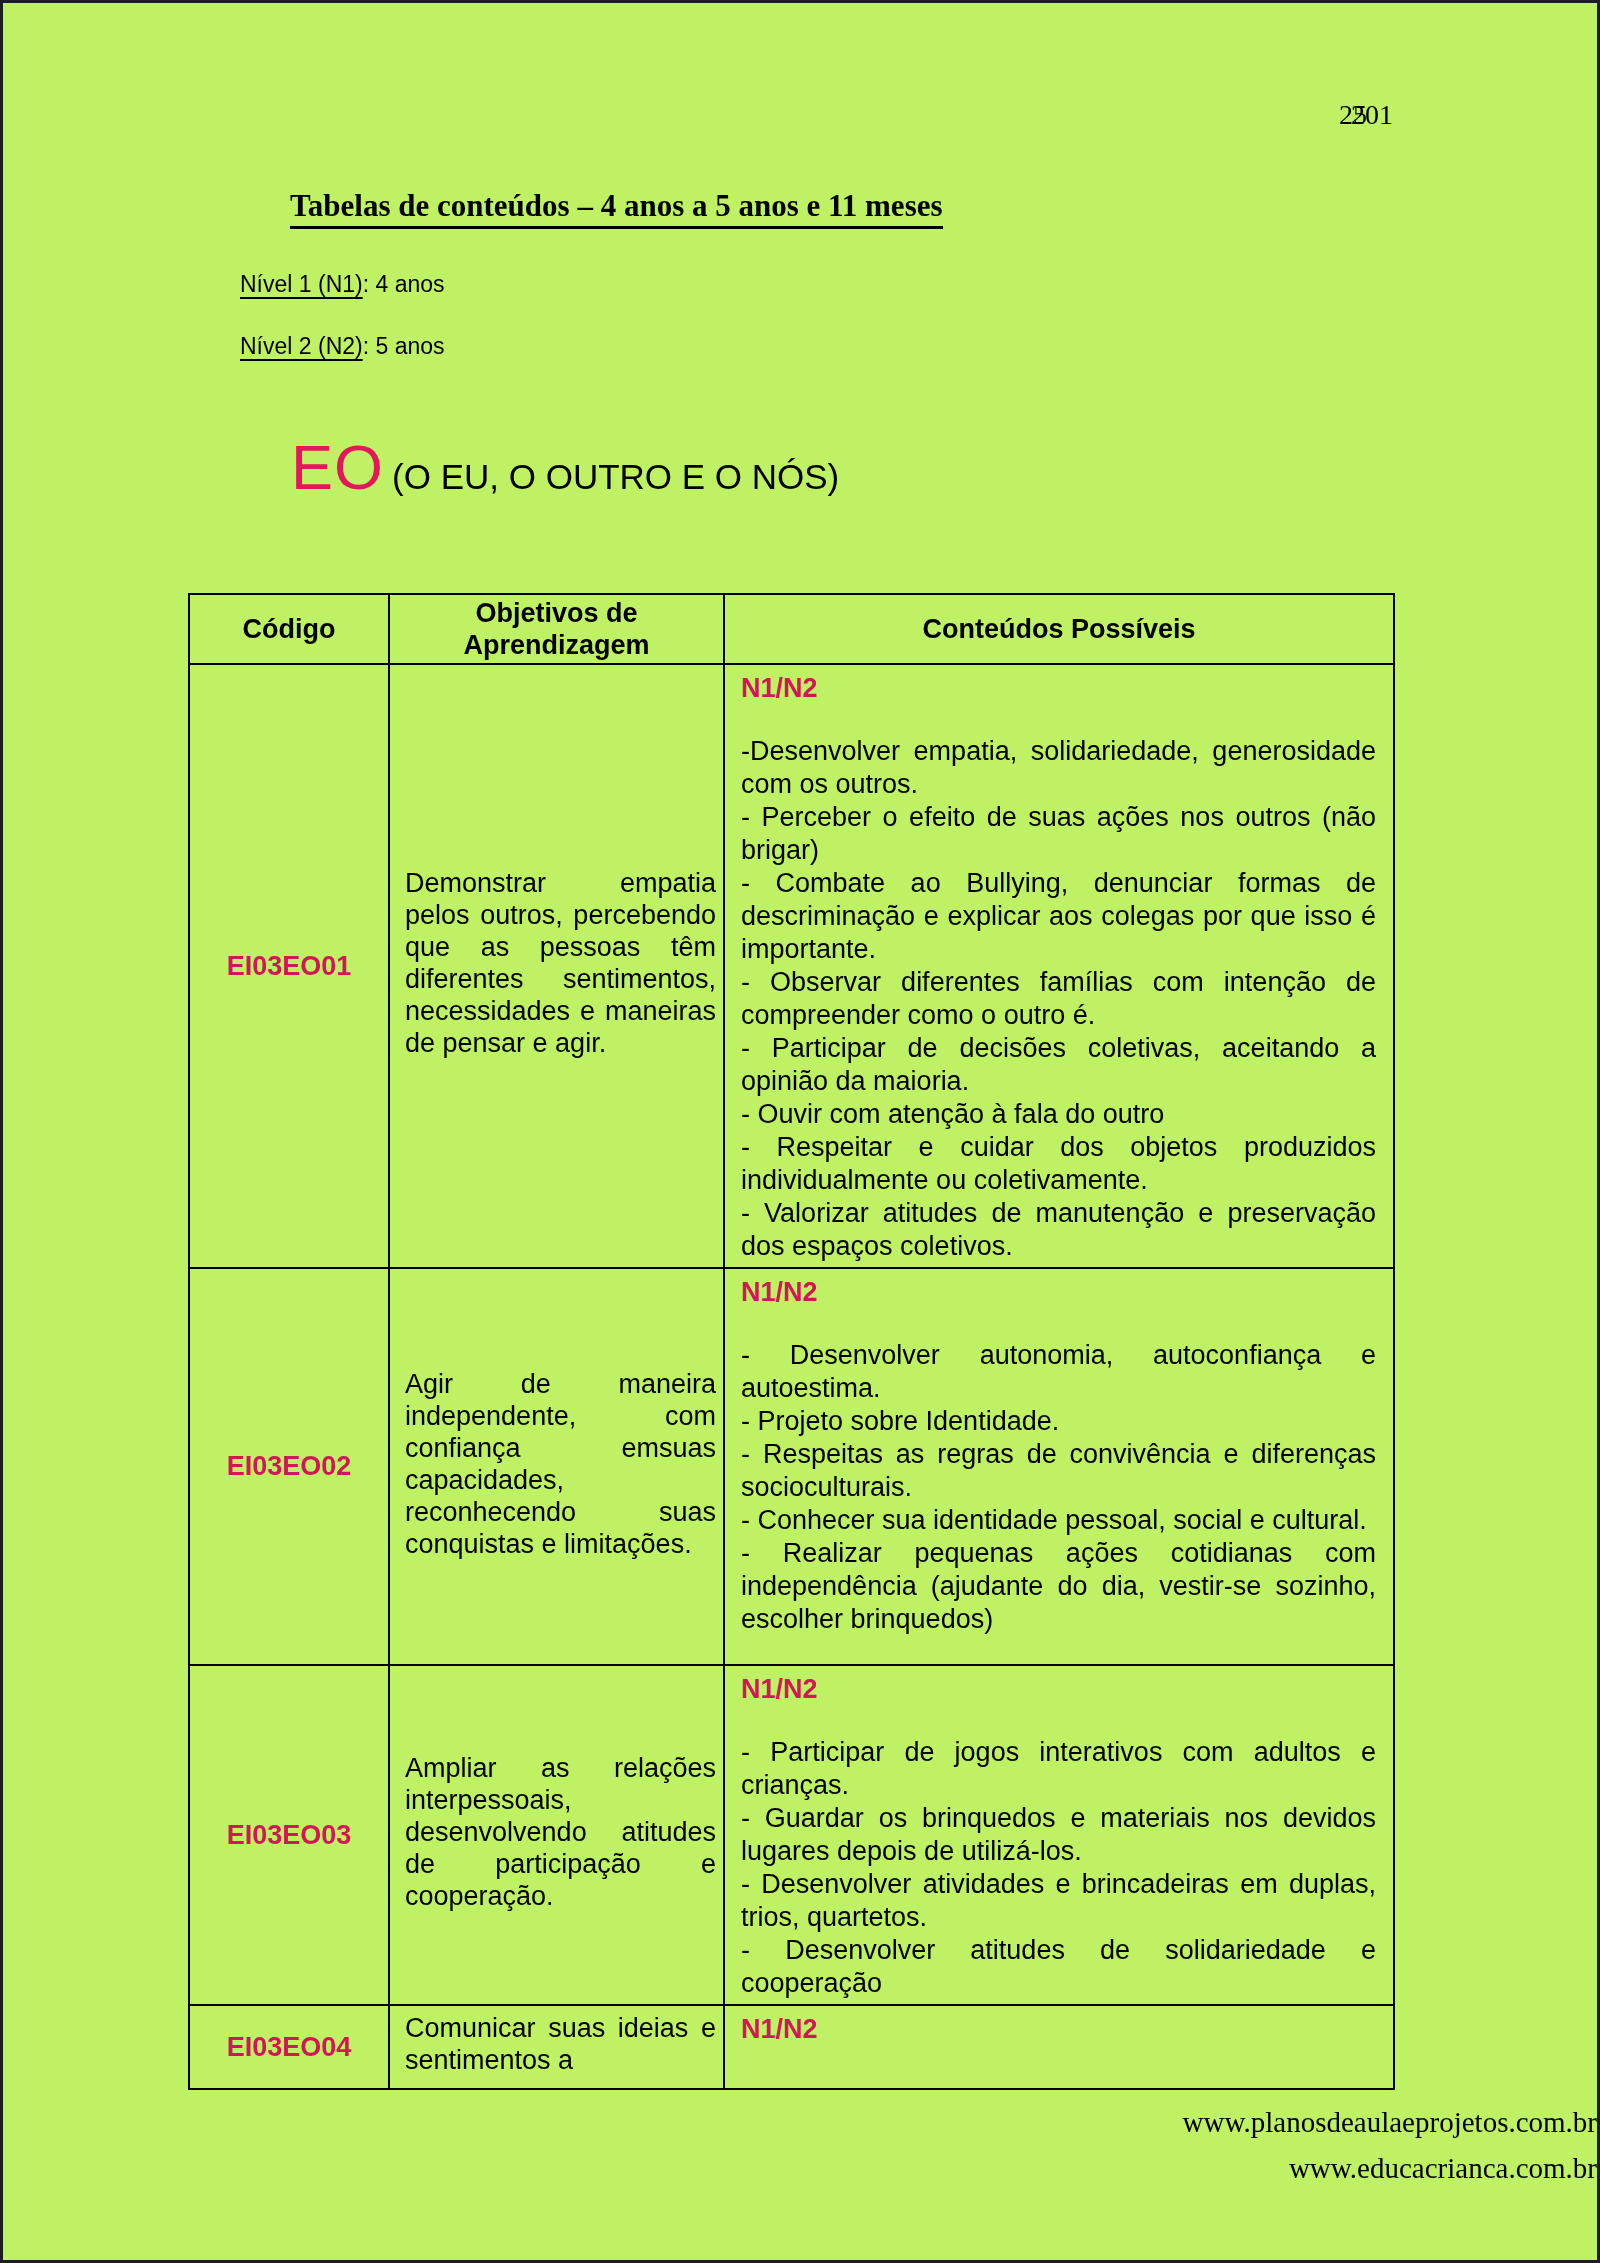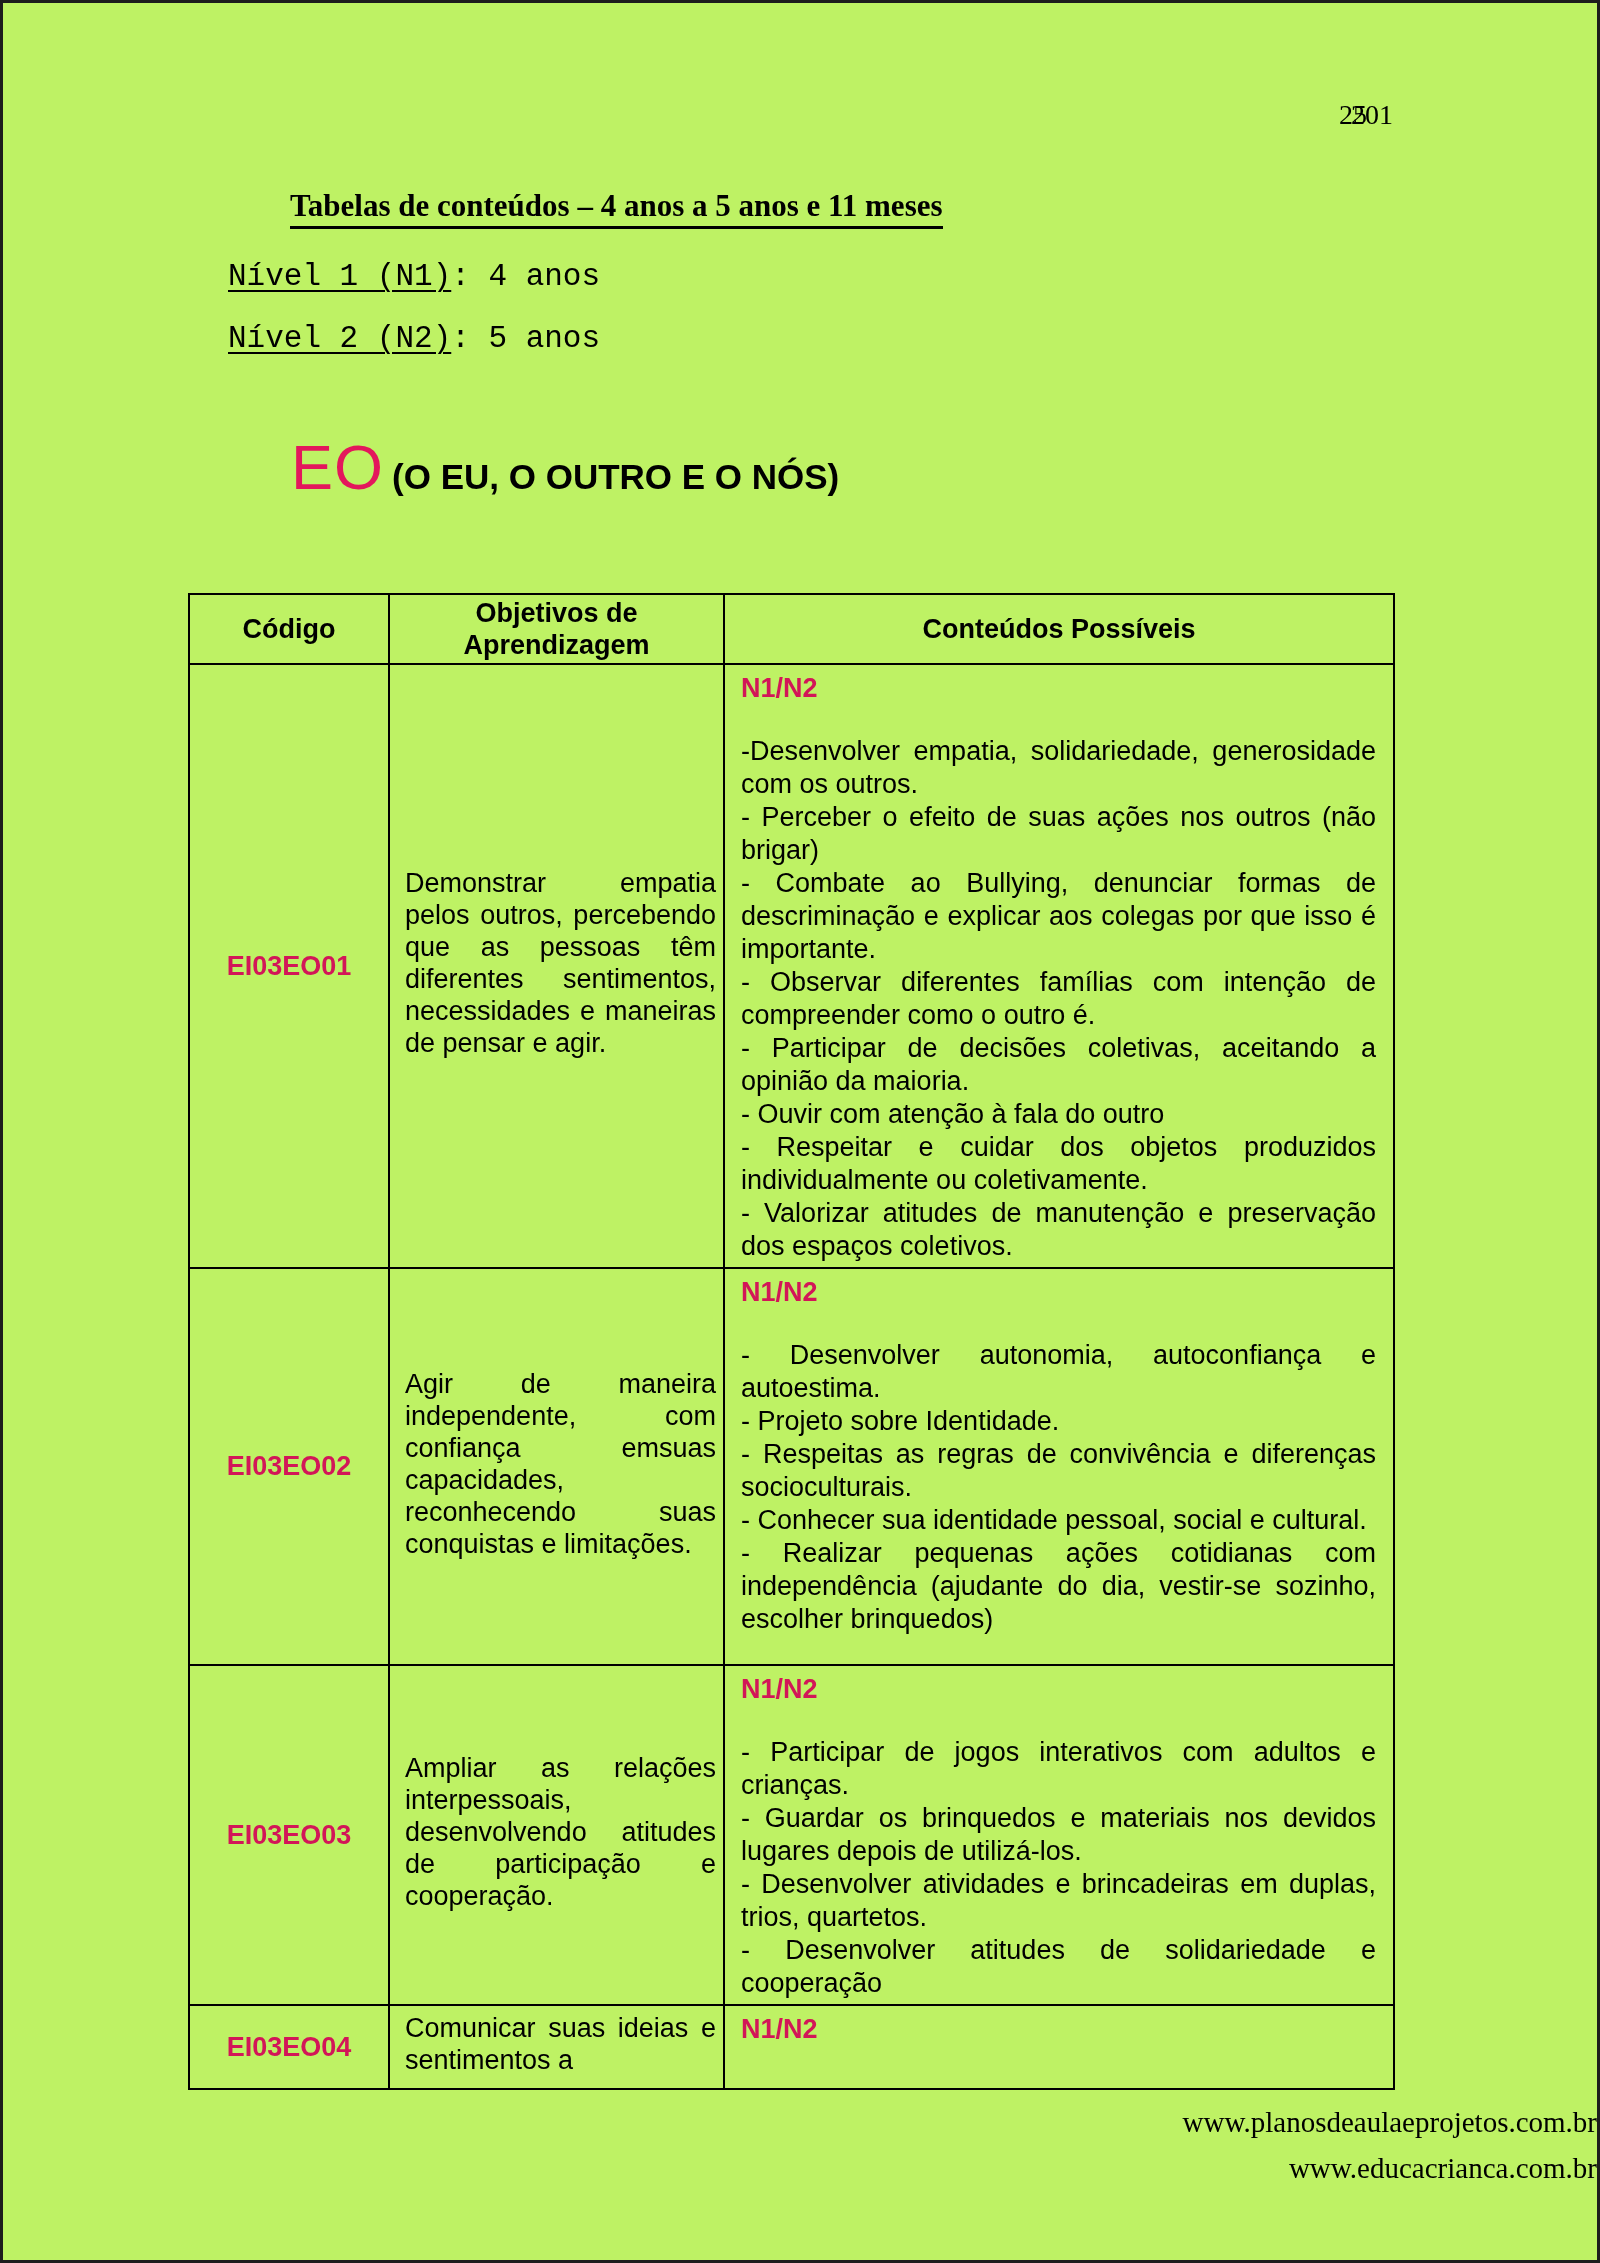--- a/index.html
+++ b/index.html
@@ -22,37 +22,37 @@
   .pg-b{margin-left:-16px;}
   
   .doc-title{
     position:absolute;top:185px;left:287px;margin:0;
     font-family:"Liberation Serif",serif;
     font-size:31px;font-weight:bold;white-space:nowrap;
   }
   .doc-title .u{border-bottom:3px solid #000;padding-bottom:3px;}
   
   .level-line{
-    position:absolute;left:225px;margin:0;
-    font-family:Liberation Mono, monospace;
-    font-size:31px;white-space:nowrap;
+    position:absolute;left:225px;margin:12px;
+    font-family:Liberation Sans, sans-serif;
+    font-size:23px;white-space:nowrap;
   }
   .level-1{top:256px;}
   .level-2{top:318px;}
   .level-line .u{text-decoration:underline;text-decoration-thickness:2px;text-underline-offset:5px;}
   
   .section-heading{
     position:absolute;top:428px;left:288px;margin:0;white-space:nowrap;
   }
   .section-code{
     font-size:63px;font-weight:normal;color:var(--section-accent,#e3175c);
     letter-spacing:1px;
   }
   .section-name{
-    font-size:35px;font-weight:bold;color:#000;margin-left:8px;
+    font-size:35px;font-weight:normal;color:#000;margin-left:8px;
   }
   
   .content-table{
     position:absolute;top:590px;left:185px;
     width:1205px;border-collapse:collapse;table-layout:fixed;
     font-size:27px;
   }
   .content-table col.c1{width:200px;}
   .content-table col.c2{width:335px;}
   .content-table col.c3{width:670px;}

